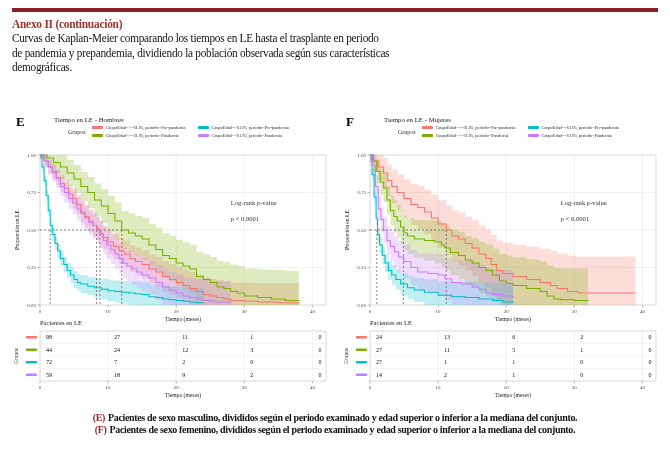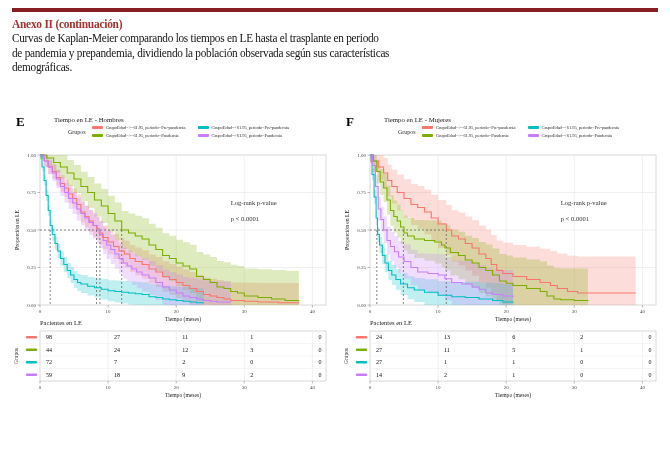--- a/index.html
+++ b/index.html
@@ -272,14 +272,16 @@
         <text x="166.1904761904762" y="244" font-size="5" text-anchor="middle" fill="#444">20</text>
         <line x1="234.28571428571428" y1="236" x2="234.28571428571428" y2="238.5" stroke="#999" stroke-width="0.7"></line>
         <text x="234.28571428571428" y="244" font-size="5" text-anchor="middle" fill="#444">30</text>
         <line x1="302.3809523809524" y1="236" x2="302.3809523809524" y2="238.5" stroke="#999" stroke-width="0.7"></line>
         <text x="302.3809523809524" y="244" font-size="5" text-anchor="middle" fill="#444">40</text>
         <text x="173" y="252" font-size="5.6" text-anchor="middle" fill="#222">Tiempo (meses)</text>
       </svg>
   </div>
 
   <div class="captions">
+    <div class="cap-line"><span class="cap-prefix">(E)</span><span>Pacientes de sexo masculino, divididos según el periodo examinado y edad superior o inferior a la mediana del conjunto.</span></div>
+    <div class="cap-line"><span class="cap-prefix">(F)</span><span>Pacientes de sexo femenino, divididos según el periodo examinado y edad superior o inferior a la mediana del conjunto.</span></div>
   </div>
 </div>
 
 </body></html>

